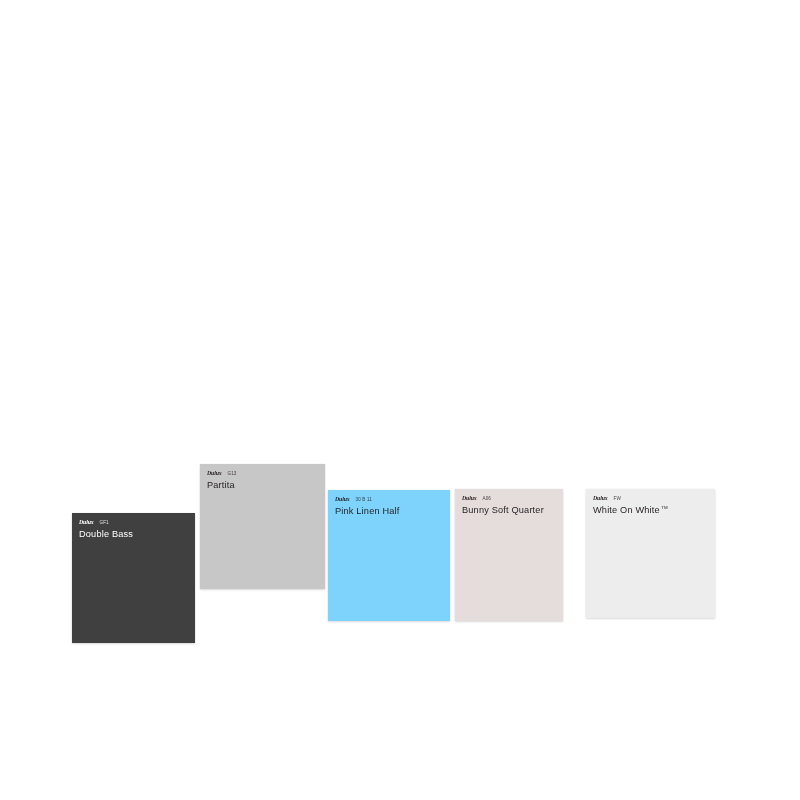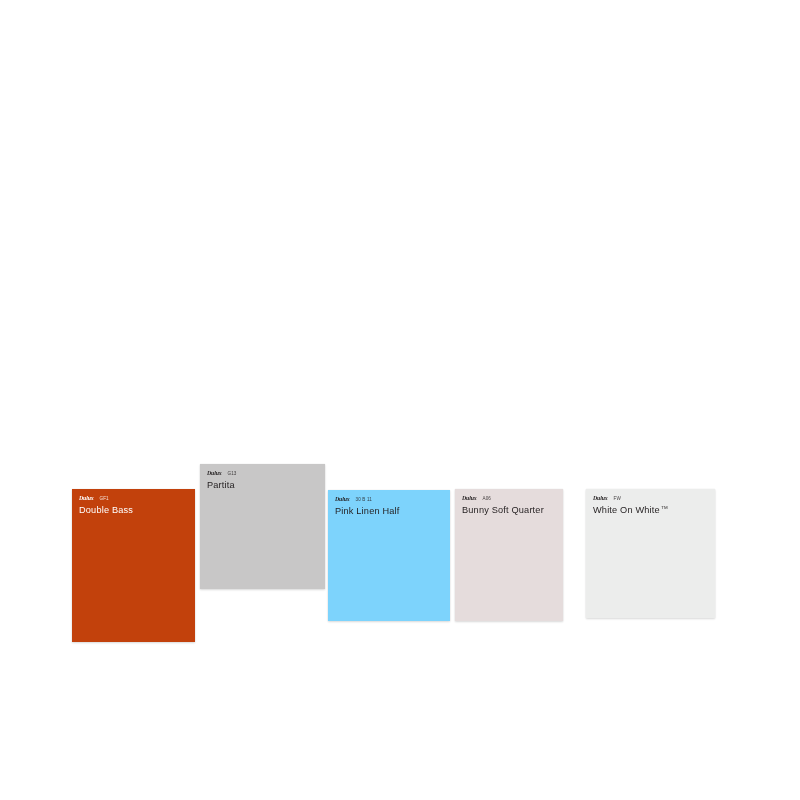--- a/index.html
+++ b/index.html
@@ -93,21 +93,21 @@
   
   .on-light .brand-logo,
   .on-light .brand-code,
   .on-light .colour-name { color: #231f20; }
 </style>
 </head>
 <body style="background: rgb(255, 255, 255);">
 
 <div id="swatch-board">
 
-  <div class="swatch-card on-dark" id="card-0" style="left: 72px; top: 489px; width: 123px; height: 153px; background: #c2410c;">
+  <div class="swatch-card on-dark" id="card-0" style="left: 72px; top: 513px; width: 123px; height: 130px; background: #404040;">
     <div class="swatch-header">
       <div class="brand-row">
         <span class="brand-logo">Dulux</span>
         <span class="brand-code">GF1</span>
       </div>
       <div class="colour-name">
         <span>Double Bass</span><span class="tm-mark"></span>
       </div>
     </div>
   </div>

